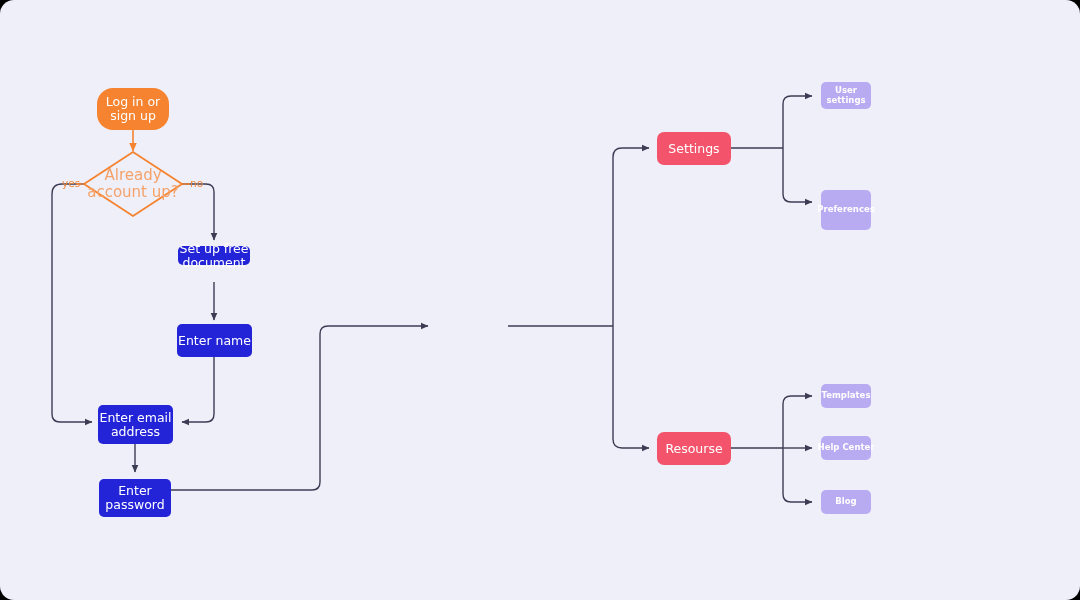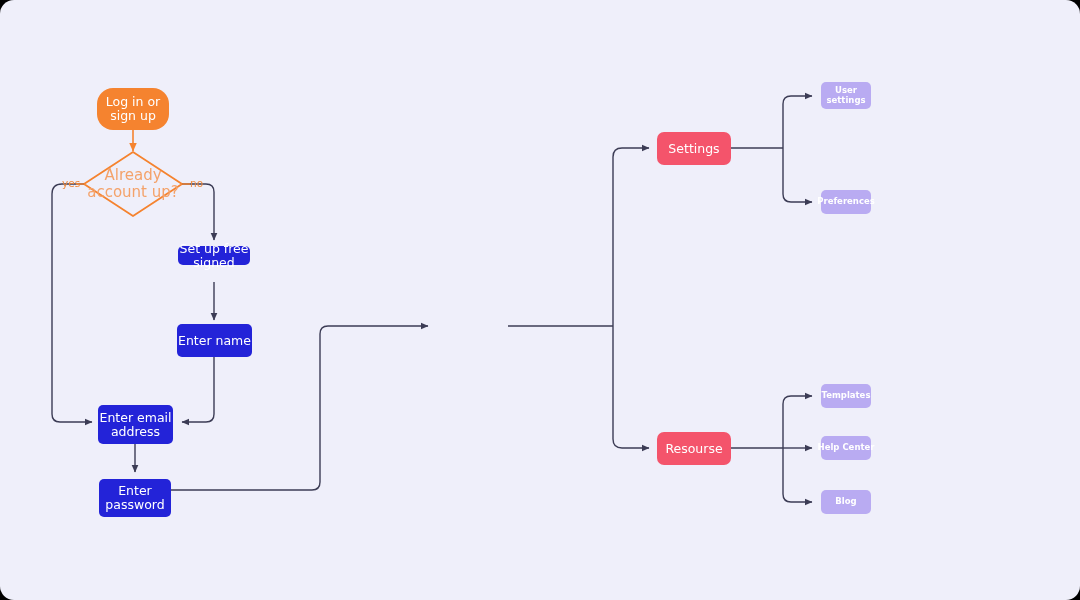--- a/index.html
+++ b/index.html
@@ -145,21 +145,21 @@
       <div>account up?</div>
     </div>
   </div>
 
   <div class="edge-label" style="left:62px; top:177px;">yes</div>
   <div class="edge-label" style="left:190px; top:177px;">no</div>
 
   <div class="node node-form" style="left:178px; top:246px; width:72px; height:19px;">
     <div>
       <div>Set up free</div>
-      <div>signed</div>
+      <div>document</div>
     </div>
   </div>
 
   <div class="node node-form" style="left:177px; top:324px; width:75px; height:33px;">
     <div>Enter name</div>
   </div>
 
   <div class="node node-form" style="left:98px; top:405px; width:75px; height:39px;">
     <div>
       <div>Enter email</div>
@@ -183,21 +183,21 @@
     <div>Resourse</div>
   </div>
 
   <div class="node node-leaf" style="left:821px; top:82px; width:50px; height:27px;">
     <div>
       <div>User</div>
       <div>settings</div>
     </div>
   </div>
 
-  <div class="node node-leaf" style="left:821px; top:190px; width:50px; height:24px;">
+  <div class="node node-leaf" style="left:821px; top:190px; width:50px; height:40px;">
     <div>Preferences</div>
   </div>
 
   <div class="node node-leaf" style="left:821px; top:384px; width:50px; height:24px;align-items:center;">
     <div>Templates</div>
   </div>
 
   <div class="node node-leaf" style="left:821px; top:436px; width:50px; height:24px;">
     <div>Help Center</div>
   </div>

